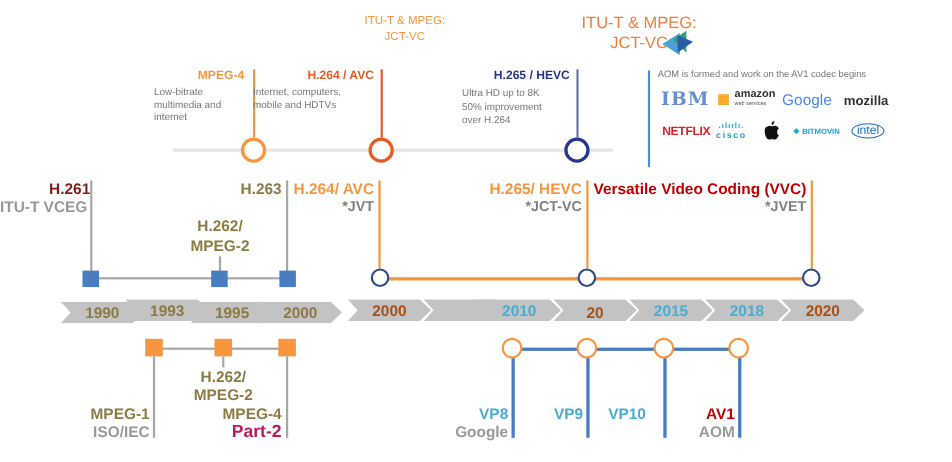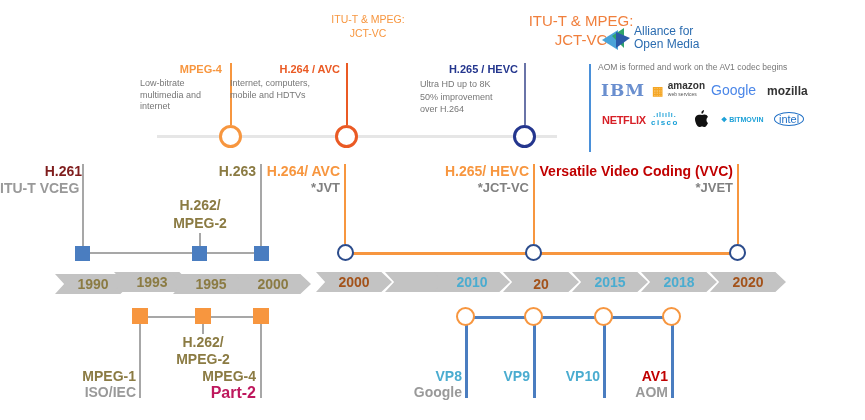--- a/index.html
+++ b/index.html
@@ -26,24 +26,20 @@
 JCT-VC</div>
   <div class="abs" style="left:526px; top:11px; width:110px; color:#f07f3c; font-size:15px; line-height:19px; text-align:center; white-space:pre-line;">ITU-T &amp; MPEG:
 JCT-VC</div>
 
   <div class="abs" style="left:600px; top:24px; width:110px; height:30px;">
     <svg class="abs" style="left:0; top:2px;" width="36" height="26">
       <polygon points="2,14 18,4 18,24" fill="#4aa3d8"></polygon>
       <polygon points="12,10 24,2 24,22" fill="#2fa36b"></polygon>
       <polygon points="16,6 30,12 16,22" fill="#2b5aa8"></polygon>
     </svg>
-    <div class="abs" style="left:34px; top:1px; color:#2b6cb0; font-size:12px; line-height:13px;">
-      <div>Alliance for</div>
-      <div>Open Media</div>
-    </div>
   </div>
 
   <div class="hline" style="left:157px; top:135px; width:400px; height:3px; background:#e6e6e6;"></div>
 
   <div class="vline" style="left:230px; top:63px; height:62px; background:#f7963f;"></div>
   <div class="ring" style="left:219px; top:125px; width:23px; height:23px; border:3px solid #f7963f;"></div>
   <div class="lbl r" style="left:150px; top:63px; width:72px; color:#f7963f; font-size:11px;">MPEG-4</div>
   <div class="desc" style="left:140px; top:78px; width:82px;">
     <div>Low-bitrate</div>
     <div>multimedia and</div>
@@ -200,19 +196,19 @@
   <div class="ring" style="left:456px; top:307px; width:19px; height:19px; border:2px solid #f7963f;"></div>
   <div class="lbl r" style="left:410px; top:368px; width:52px; color:#4aacd0; font-size:14px;">VP8</div>
   <div class="lbl r" style="left:400px; top:384px; width:62px; color:#999; font-size:14px;">Google</div>
 
   <div class="vline" style="left:533px; top:325px; height:73px; width:2.5px; background:#4a7dc0;"></div>
   <div class="ring" style="left:524px; top:307px; width:19px; height:19px; border:2px solid #f7963f;"></div>
   <div class="lbl r" style="left:480px; top:368px; width:50px; color:#4aacd0; font-size:14px;">VP9</div>
 
   <div class="vline" style="left:603px; top:325px; height:73px; width:2.5px; background:#4a7dc0;"></div>
   <div class="ring" style="left:594px; top:307px; width:19px; height:19px; border:2px solid #f7963f;"></div>
-  <div class="lbl r" style="left:540px; top:368px; width:60px; color:#4aacd0; font-size:14px;">VP10</div>
+  <div class="lbl r" style="left:540px; top:368px; width:60px; color:#4aacd0; font-size:14px;text-align:center;">VP10</div>
 
   <div class="vline" style="left:671px; top:325px; height:73px; width:2.5px; background:#4a7dc0;"></div>
   <div class="ring" style="left:662px; top:307px; width:19px; height:19px; border:2px solid #f7963f;"></div>
   <div class="lbl r" style="left:620px; top:368px; width:48px; color:#c00000; font-size:14px;">AV1</div>
   <div class="lbl r" style="left:620px; top:384px; width:48px; color:#999; font-size:14px;">AOM</div>
 </div>
 
 </body></html>

